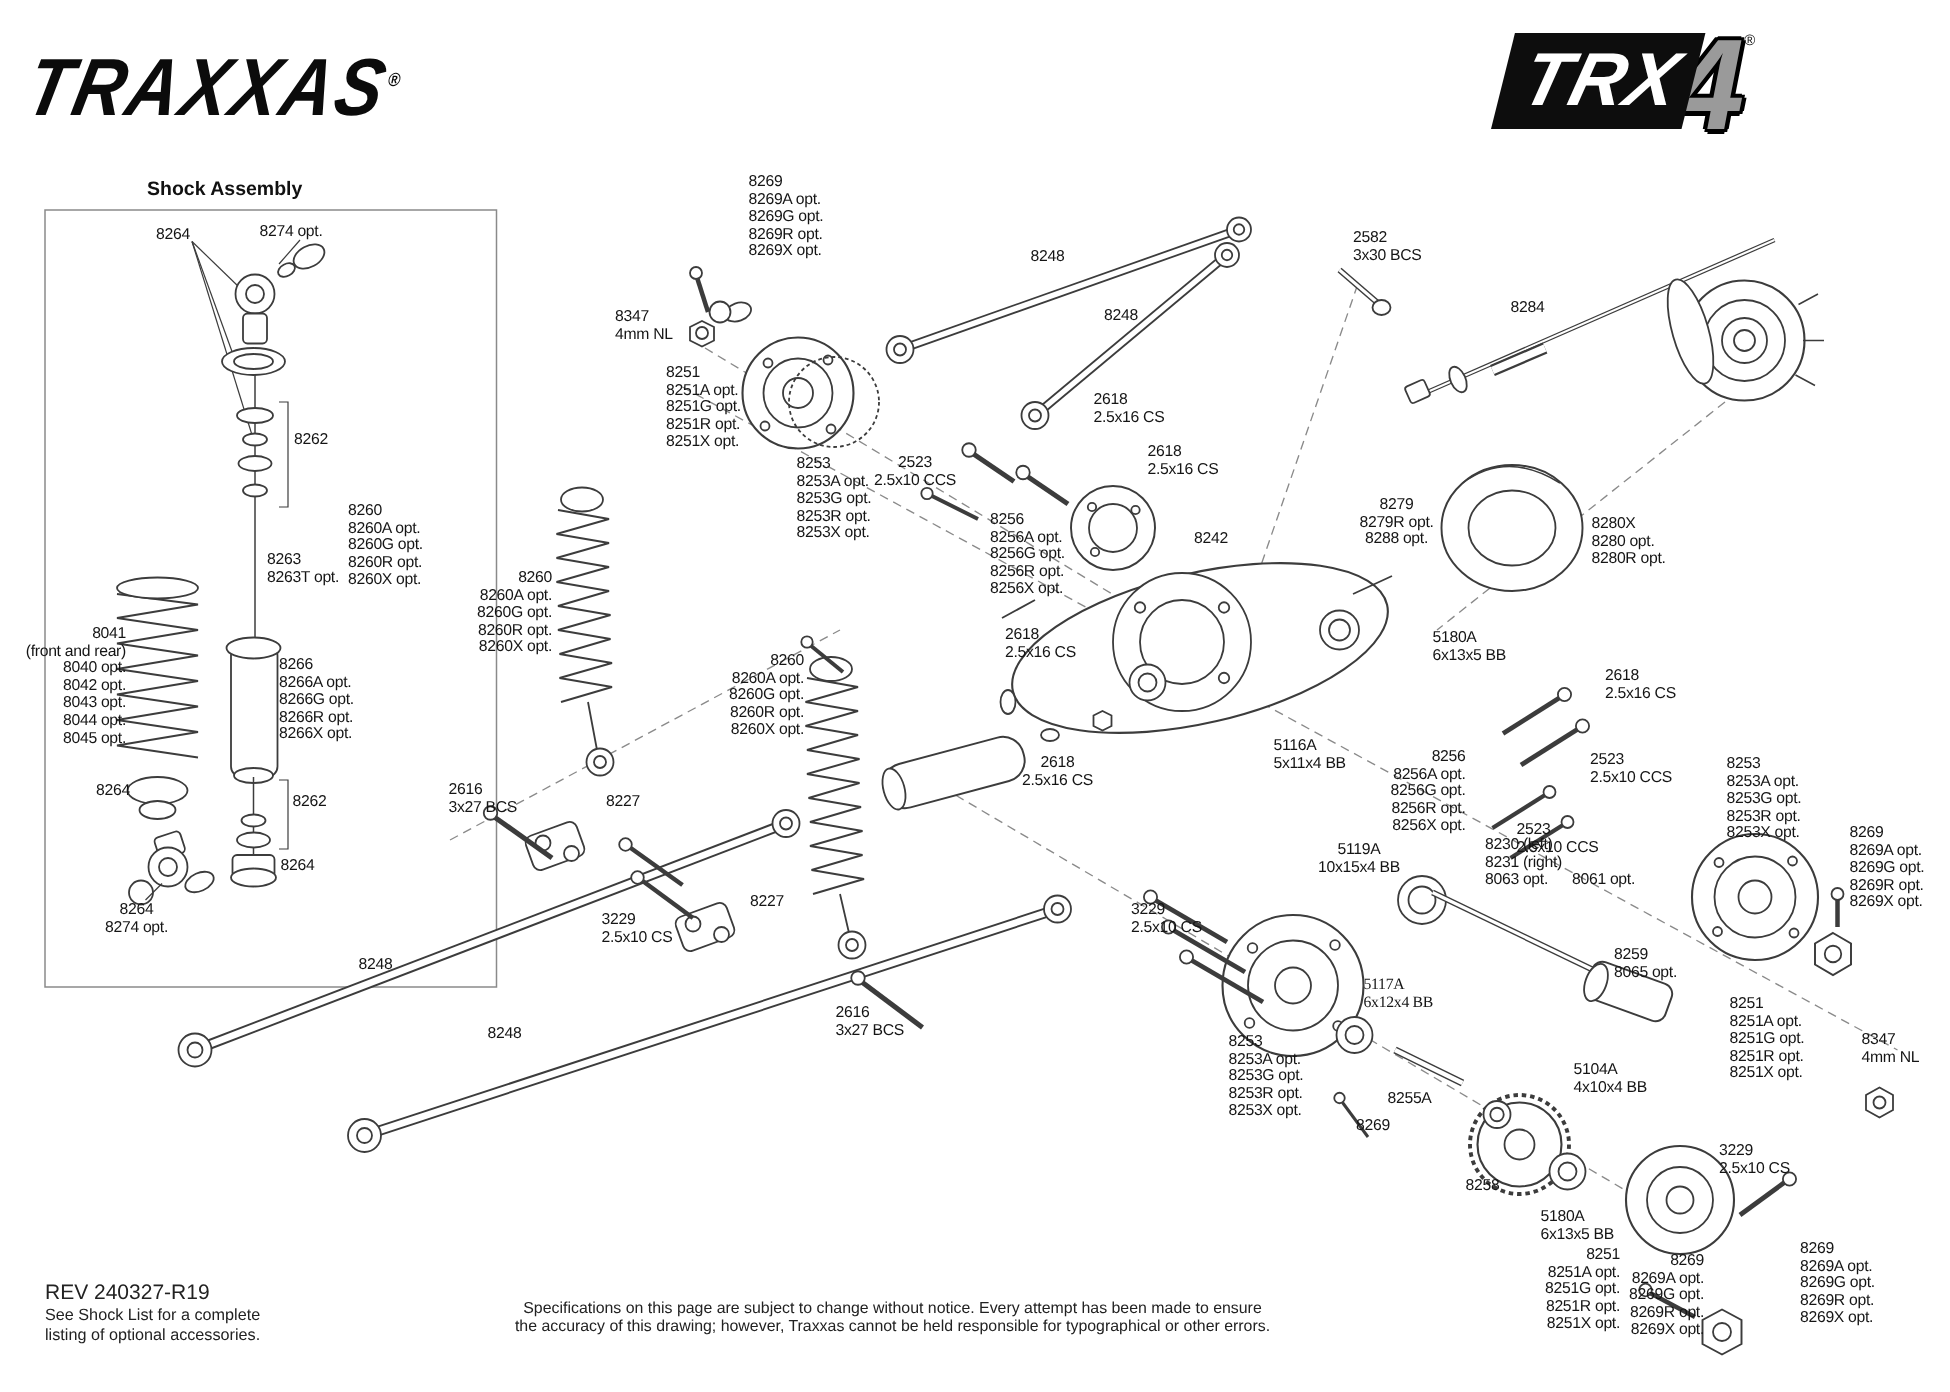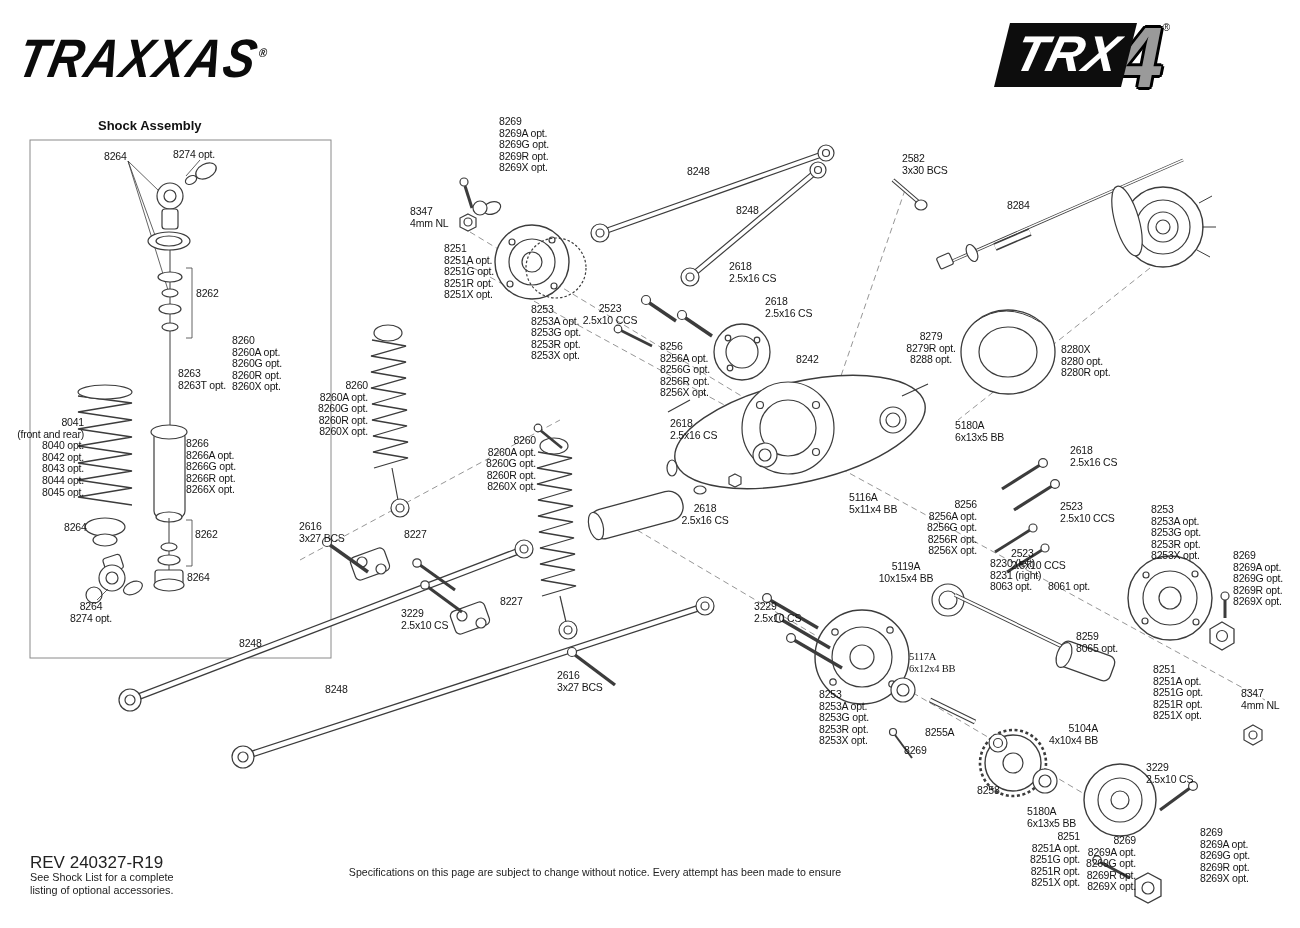--- a/index.html
+++ b/index.html
@@ -21,21 +21,21 @@
   #rear-assembly{position:absolute;left:1002px;top:98px;width:268px;text-align:right;
         font-weight:bold;font-size:27px;letter-spacing:0;color:#000;}
   
   #shock-box-title{position:absolute;left:98px;top:118px;font-weight:bold;font-size:13px;}
   
   .callout{position:absolute;font-size:10.5px;line-height:11.6px;letter-spacing:-0.2px;
         white-space:nowrap;color:#151515;}
   .callout.right{transform:translateX(-100%);text-align:right;}
   .callout.center{transform:translateX(-50%);text-align:center;}
   
-  #rev{position:absolute;left:30px;top:853px;font-size:17px;color:#222;}
+  #rev{position:absolute;left:30px;top:853px;font-size:14px;color:#222;}
   #parts-note{position:absolute;left:30px;top:871px;font-size:10.8px;line-height:13px;color:#222;}
   #disclaimer{position:absolute;left:240px;top:867px;width:710px;text-align:center;
         font-size:10.6px;line-height:11.5px;color:#222;}
   svg{position:absolute;left:0;top:0;}
 </style>
 </head>
 <body>
 
 <div id="page">
 
@@ -583,21 +583,21 @@
       <div class="callout left" style="left: 557px; top: 670px;">
         <div>2616</div>
         <div>3x27 BCS</div>
       </div>
       <div class="callout left" style="left: 325px; top: 684px;">
         <div>8248</div>
       </div>
       <div class="callout left" style="left: 925px; top: 727px;">
         <div>8255A</div>
       </div>
-      <div class="callout left" style="left: 1049px; top: 723px; text-align: right;">
+      <div class="callout left" style="left: 1049px; top: 708px;">
         <div>5104A</div>
         <div>4x10x4 BB</div>
       </div>
       <div class="callout left" style="left: 904px; top: 745px;">
         <div>8269</div>
       </div>
       <div class="callout left" style="left: 977px; top: 785px; text-align: right;">
         <div>8258</div>
       </div>
       <div class="callout left" style="left: 1146px; top: 762px;">
@@ -631,14 +631,15 @@
       </div>
     </div>
 
   <div id="rev">REV 240327-R19</div>
   <div id="parts-note">
     <div>See Shock List for a complete</div>
     <div>listing of optional accessories.</div>
   </div>
   <div id="disclaimer">
     <div>Specifications on this page are subject to change without notice.  Every attempt has been made to ensure</div>
+    <div>the accuracy of this drawing; however, Traxxas cannot be held responsible for typographical or other errors.</div>
   </div>
 </div>
 
 </body></html>

